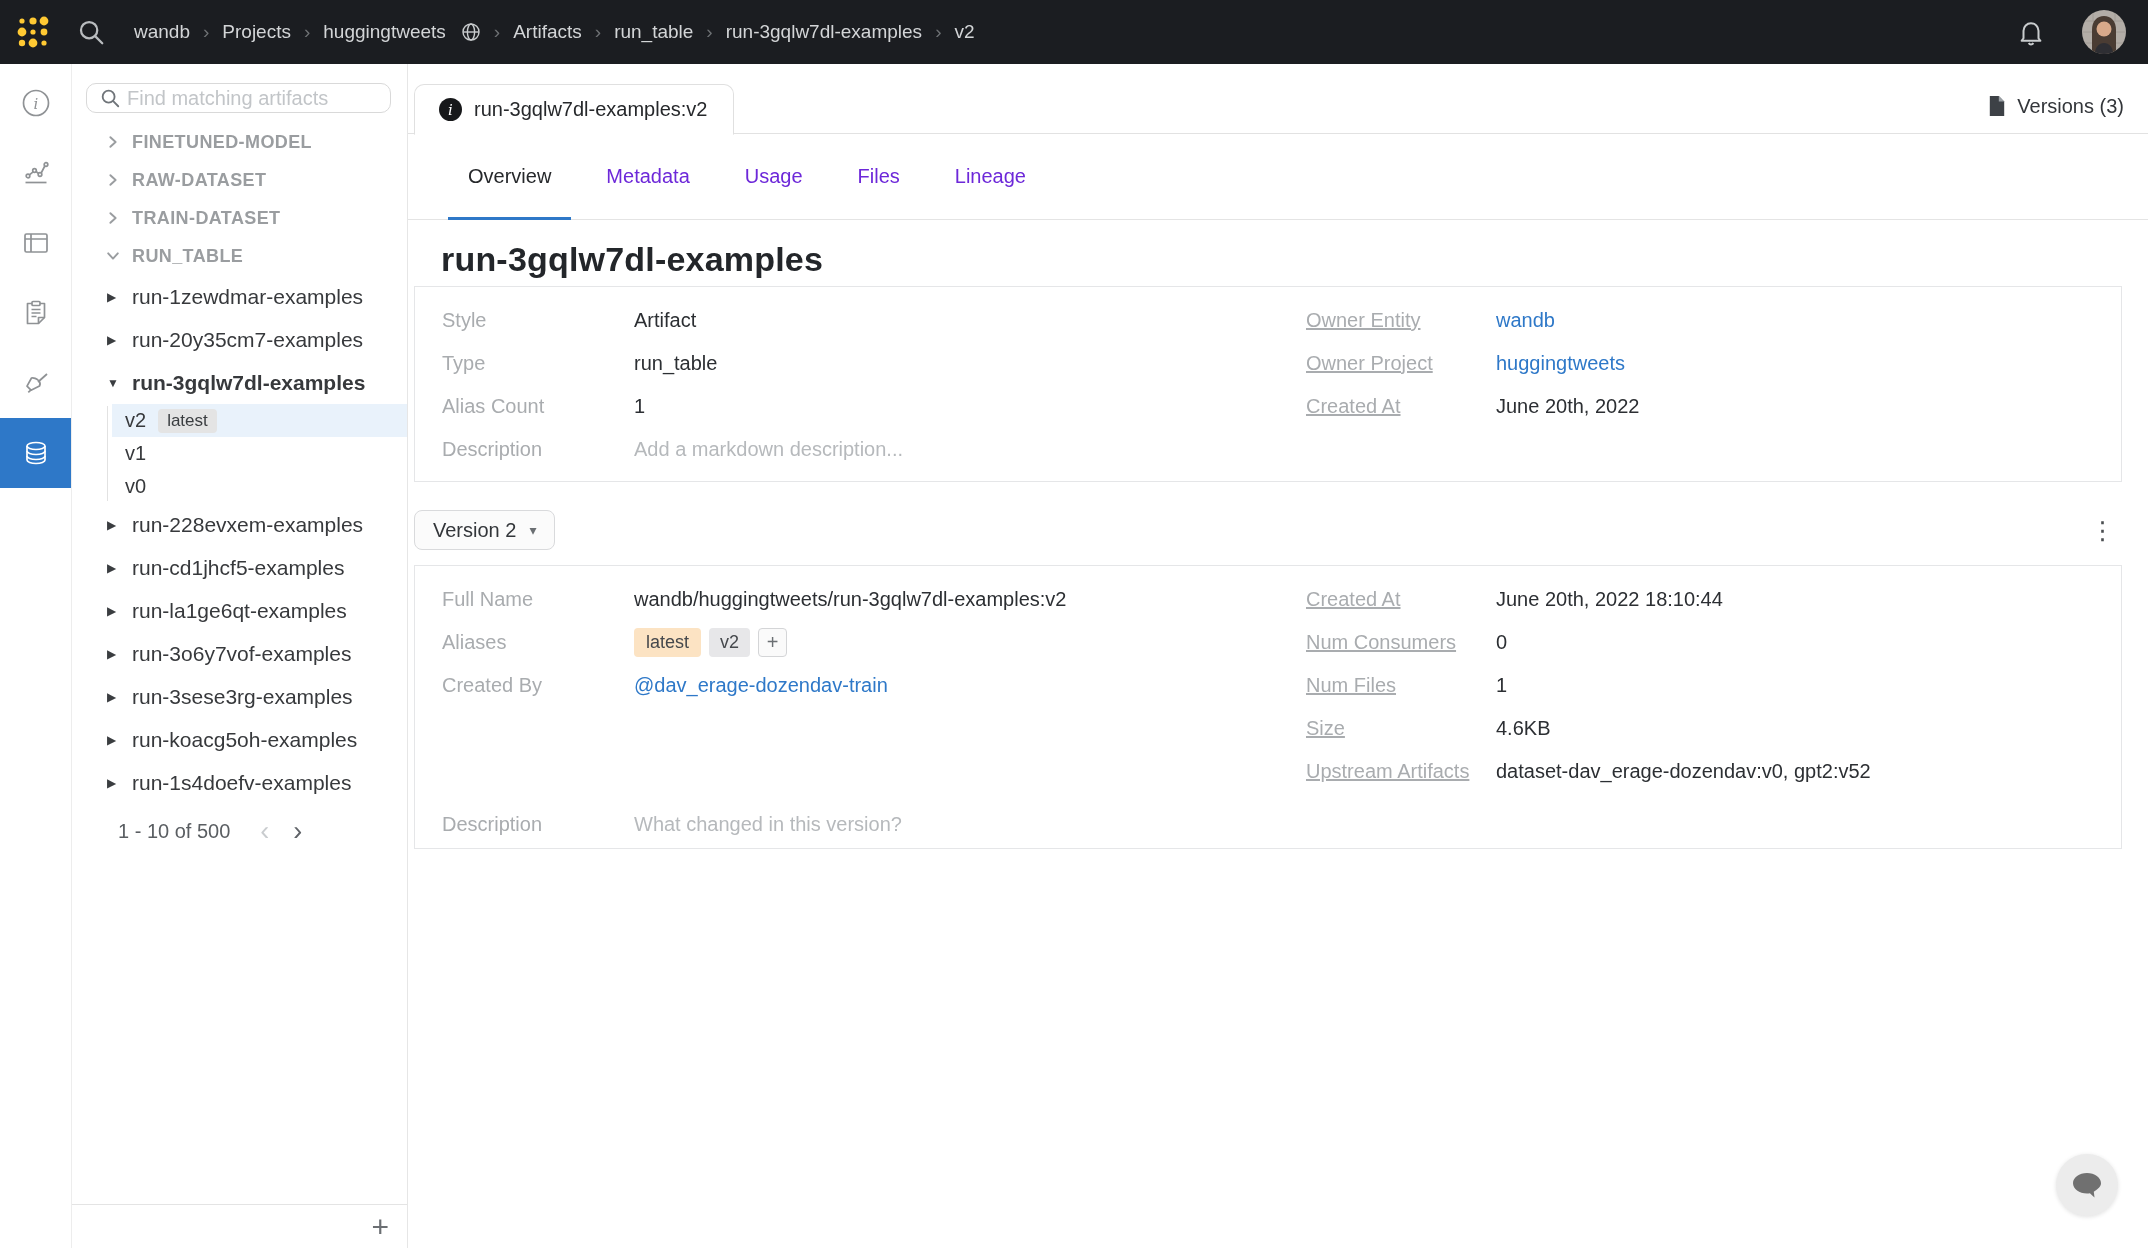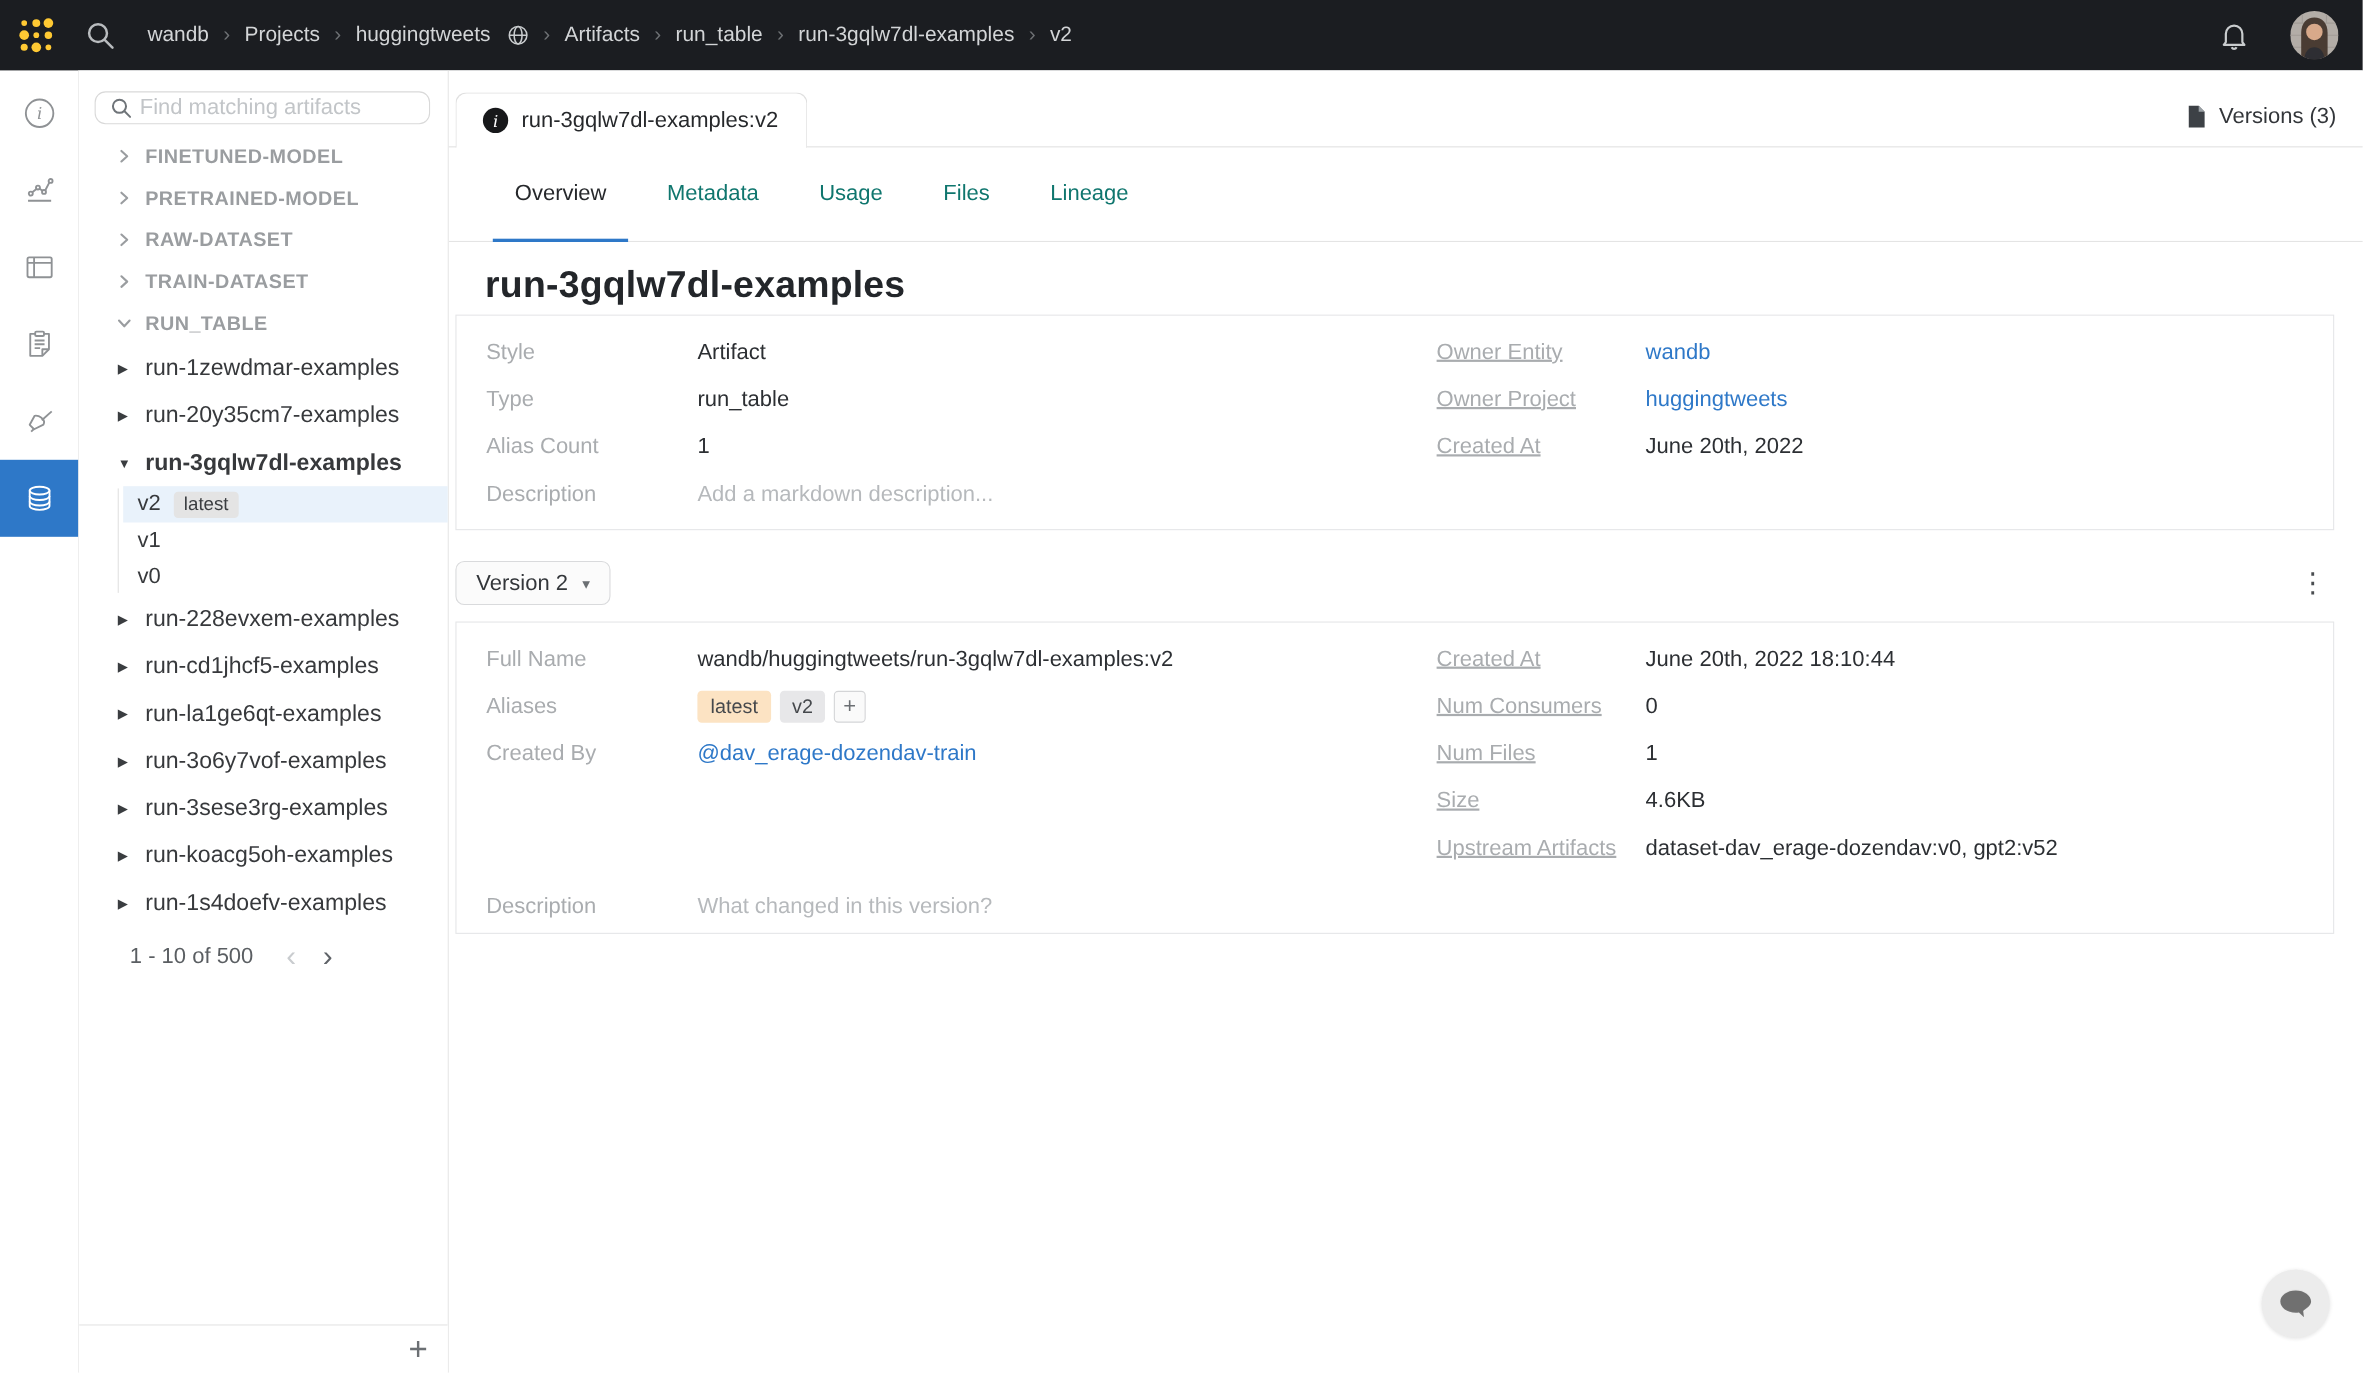--- a/index.html
+++ b/index.html
@@ -66,21 +66,21 @@
   .info-badge { width:23px; height:23px; border-radius:50%; background:#17181a; color:#fff; flex:none;
     font-family:"DejaVu Serif",serif; font-style:italic; font-size:15px;
     display:flex; align-items:center; justify-content:center; margin-right:12px; }
   .folder-tab-label { font-size:20px; color:#26282b; white-space:nowrap; }
   .versions-btn { position:absolute; right:24px; top:22px; height:40px; display:flex; align-items:center;
     gap:11px; font-size:20px; color:#33363a; cursor:pointer; background:none; border:0;
     font-family:"Liberation Sans",sans-serif; }
 
   .navtabs { height:86px; flex:none; border-bottom:1px solid #e4e4e4; display:flex; align-items:stretch; padding-left:40px; }
   .navtab { display:flex; align-items:center; padding:0 20px; margin-right:15px; font-size:20px;
-    color:#0f766e; position:relative; cursor:pointer; white-space:nowrap; }
+    color:#6d28d9; position:relative; cursor:pointer; white-space:nowrap; }
   .navtab.active { color:#26282b; }
   .navtab.active::after { content:""; position:absolute; left:0; right:0; bottom:-1px; height:3px; background:#2e78c8; }
 
   .content { flex:1; overflow:hidden; padding:0 26px 0 6px; }
   .page-title { margin:20px 0 8px 27px; font-size:34px; line-height:38px; font-weight:bold;
     color:#23262a; letter-spacing:.2px; }
 
   .panel { border:1px solid #e5e6e8; background:#fff; }
   .panel-grid { display:grid; grid-template-columns:864px 1fr; padding:12px 0 10px 27px; }
   .kv { display:flex; align-items:center; height:43px; font-size:20px;gap:18px; }
@@ -231,26 +231,20 @@
       <div class="cat-row">
         <svg class="cat-chevron" viewBox="0 0 16 16">
             <path d="M5 2.5l6 5.5-6 5.5" fill="none" stroke="currentColor" stroke-width="2.2" stroke-linecap="round" stroke-linejoin="round"></path>
           </svg>
         <span>FINETUNED-MODEL</span>
       </div>
       <div class="cat-row">
         <svg class="cat-chevron" viewBox="0 0 16 16">
             <path d="M5 2.5l6 5.5-6 5.5" fill="none" stroke="currentColor" stroke-width="2.2" stroke-linecap="round" stroke-linejoin="round"></path>
           </svg>
-        <span>PRETRAINED-MODEL</span>
-      </div>
-      <div class="cat-row">
-        <svg class="cat-chevron" viewBox="0 0 16 16">
-            <path d="M5 2.5l6 5.5-6 5.5" fill="none" stroke="currentColor" stroke-width="2.2" stroke-linecap="round" stroke-linejoin="round"></path>
-          </svg>
         <span>RAW-DATASET</span>
       </div>
       <div class="cat-row">
         <svg class="cat-chevron" viewBox="0 0 16 16">
             <path d="M5 2.5l6 5.5-6 5.5" fill="none" stroke="currentColor" stroke-width="2.2" stroke-linecap="round" stroke-linejoin="round"></path>
           </svg>
         <span>TRAIN-DATASET</span>
       </div>
       <div class="cat-row">
         <svg class="cat-chevron" viewBox="0 0 16 16">

